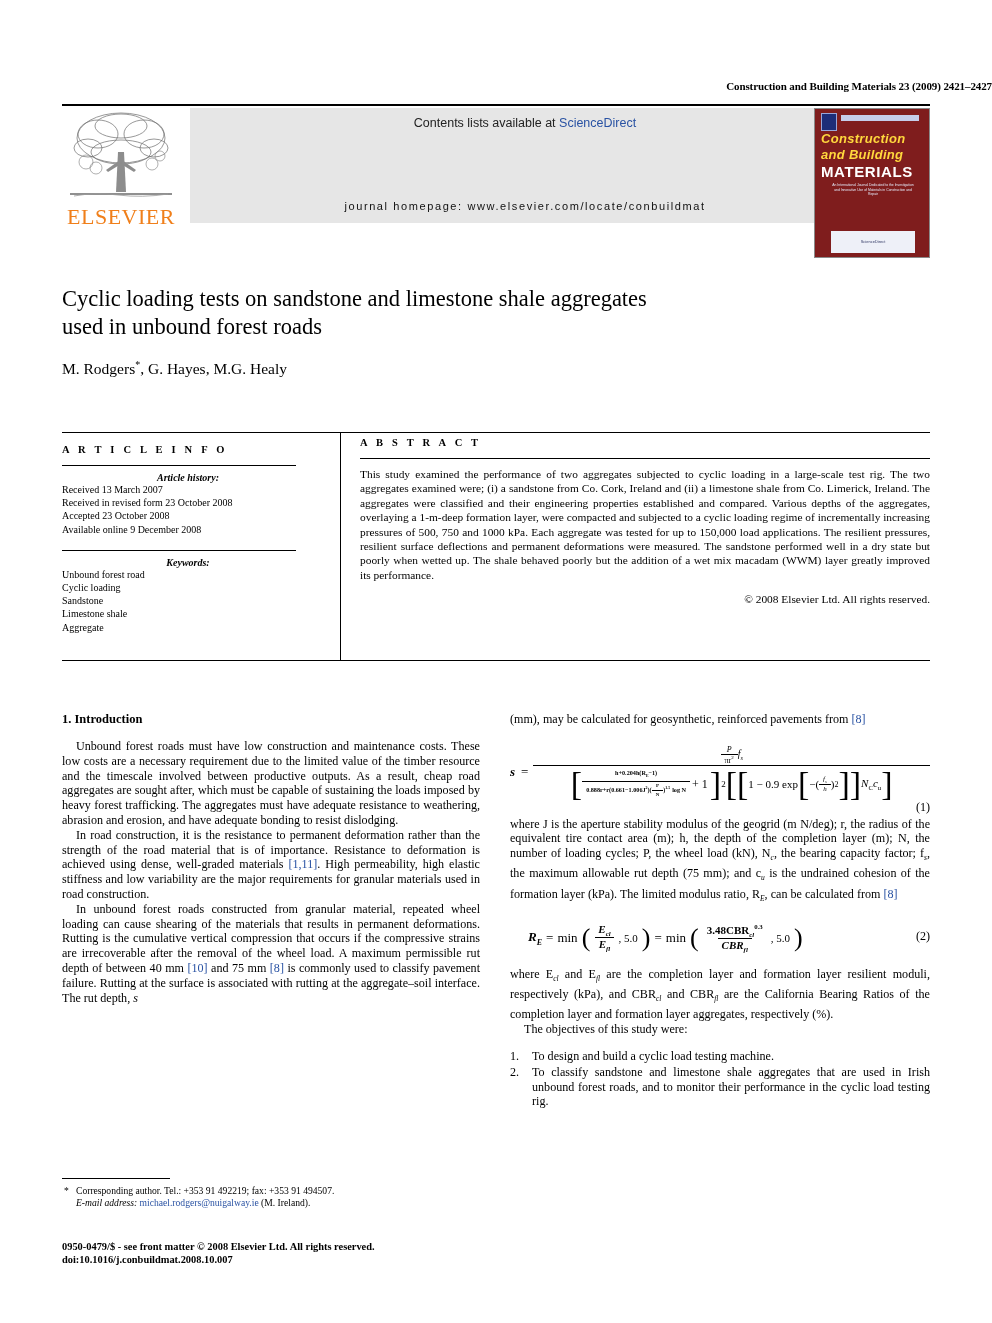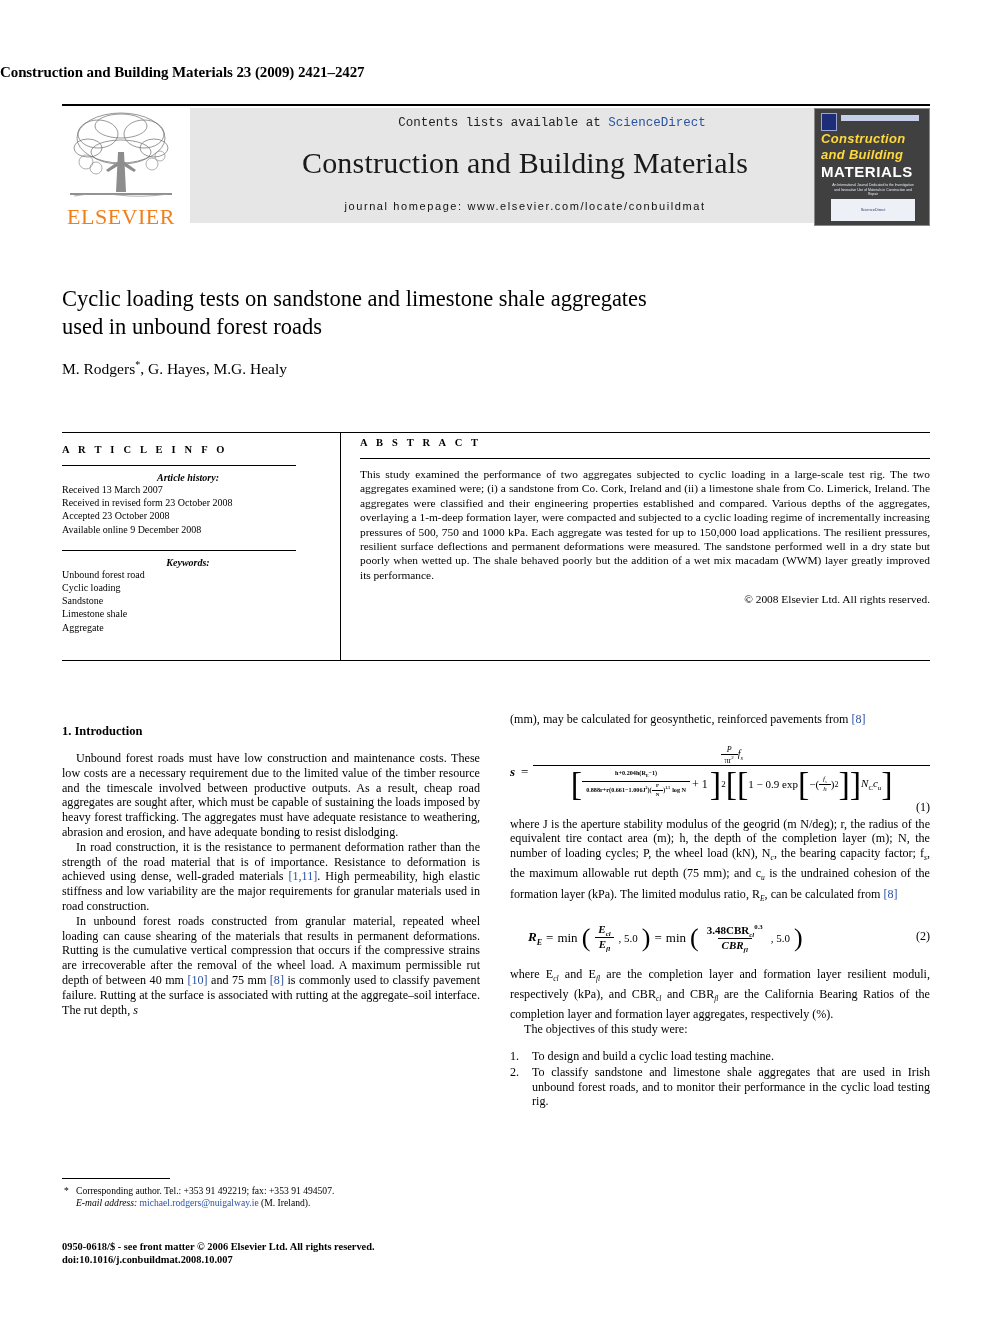--- a/index.html
+++ b/index.html
@@ -11,24 +11,24 @@
     font-family: "Liberation Serif", serif;
     color: #000000;
     position: relative;
     overflow: hidden;
   }
   .page { position: absolute; left: 0; top: 0; width: 992px; height: 1323px; }
 
   
   .running-head {
     position: absolute;
-    left: 0; top: 64px; width: 992px;
-    text-align: left;
-    font-family: "Liberation Serif", serif;
-    font-size: 15px;
+    left: 0; top: 80px; width: 992px;
+    text-align: right;
+    font-family: "Liberation Serif", serif;
+    font-size: 11px;
     font-weight: bold;
     letter-spacing: -0.1px;
   }
 
   
   .masthead {
     position: absolute;
     left: 62px; top: 104px;
     width: 868px; height: 124px;
   }
@@ -52,46 +52,45 @@
     line-height: 22px;
   }
   .masthead-grey {
     position: absolute; left: 128px; top: 4px;
     width: 670px; height: 115px;
     background: #e6e6e6;
   }
   .contents-line {
     position: absolute; left: 0; top: 8px; width: 670px;
     text-align: center;
-    font-family: Liberation Mono, monospace;
+    font-family: Liberation Sans, sans-serif;
     font-size: 12.5px;
     color: #222;
-    margin-left: 27px;
   }
   .contents-line .sd-link { color: #2952a3; }
   .journal-title {
     position: absolute; left: 0; top: 38px; width: 670px;
     text-align: center;
     font-family: "Liberation Serif", serif;
     font-size: 30px;
     color: #1a1a1a;
     letter-spacing: 0.2px;
   }
   .journal-homepage {
     position: absolute; left: 0; top: 92px; width: 670px;
     text-align: center;
     font-family: "Liberation Sans", sans-serif;
     font-size: 11px;
     letter-spacing: 1.6px;
     color: #111;
   }
   .cover-thumb {
     position: absolute; right: 0px; top: 4px;
-    width: 116px; height: 118px;
-    background: #404040;
+    width: 116px; height: 150px;
+    background: #7f1d1d;
     border: 1px solid #8a8a8a;
     overflow: hidden;
   }
   .cover-topbar {
     position: absolute; left: 26px; top: 6px; width: 78px; height: 6px;
     background: #c6cde9;
   }
   .cover-elsevier-mark {
     position: absolute; left: 6px; top: 4px; width: 16px; height: 18px;
     background: #1d2d78;
@@ -215,21 +214,21 @@
     font-size: 11.4px;
   }
 
   
   .col-left  { position: absolute; left: 62px;  top: 712px; width: 418px; }
   .col-right { position: absolute; left: 510px; top: 712px; width: 420px; }
   .body-head {
     font-family: "Liberation Serif", serif;
     font-weight: bold;
     font-size: 12.5px;
-    margin: 12px 0 12px 0;
+    margin: 0 0 12px 0;
   }
   .para {
     font-family: "Liberation Serif", serif;
     font-size: 12.1px;
     line-height: 14.8px;
     text-align: justify;
     margin: 0;
     text-indent: 14px;
   }
   .para.noindent { text-indent: 0; }
@@ -333,21 +332,20 @@
         <path d="M4 86 L106 86" stroke="#6b6b6b" stroke-width="1.4"></path>
         <path d="M8 88 Q30 84 52 87 Q76 90 102 86" stroke="#9a9a9a" stroke-width="0.8" fill="none"></path>
       </svg>
       <div class="elsevier-word">ELSEVIER</div>
     </div>
 
     <div class="masthead-grey">
       <div class="contents-line">
         <span>Contents lists available at </span><span class="sd-link">ScienceDirect</span>
       </div>
-      <div class="journal-title">Construction and Building Materials</div>
       <div class="journal-homepage">journal homepage: www.elsevier.com/locate/conbuildmat</div>
     </div>
 
     <div class="cover-thumb">
       <div class="cover-elsevier-mark"></div>
       <div class="cover-topbar"></div>
       <div class="cover-l1">Construction</div>
       <div class="cover-l2">and Building</div>
       <div class="cover-l3">MATERIALS</div>
       <div class="cover-blurb">An International Journal Dedicated to the Investigation and Innovative Use of Materials in Construction and Repair</div>
@@ -496,17 +494,17 @@
     <div class="fn-line">
       <span class="star">*</span><span>Corresponding author. Tel.: +353 91 492219; fax: +353 91 494507.</span>
     </div>
     <div class="fn-line">
       <span class="fn-ital">E-mail address:</span>
       <span class="fn-mail">michael.rodgers@nuigalway.ie</span><span> (M. Ireland).</span>
     </div>
   </div>
 
   <div class="imprint">
-    <div>0950-0618/$ - see front matter © 2006 Elsevier Ltd. All rights reserved.</div>
+    <div>0950-0479/$ - see front matter © 2008 Elsevier Ltd. All rights reserved.</div>
     <div>doi:10.1016/j.conbuildmat.2008.10.007</div>
   </div>
 
 </div>
 
 </body></html>

